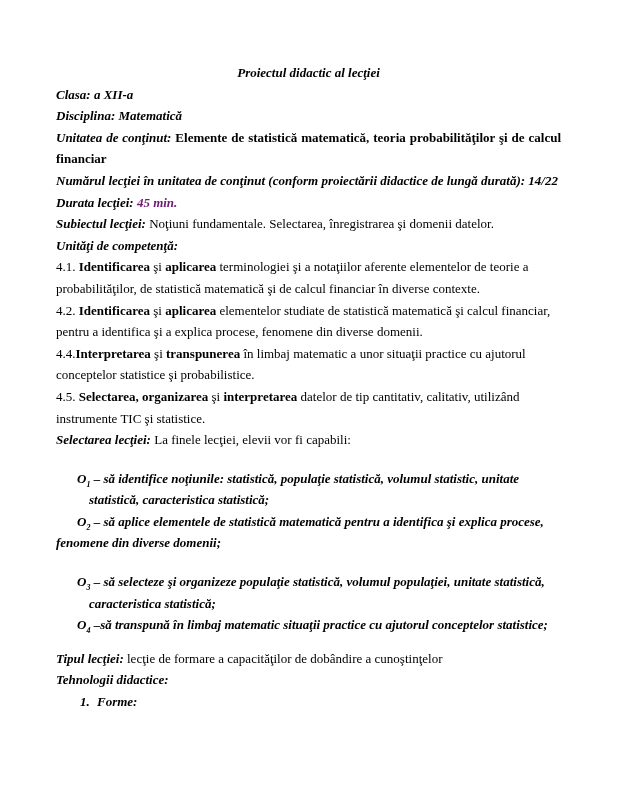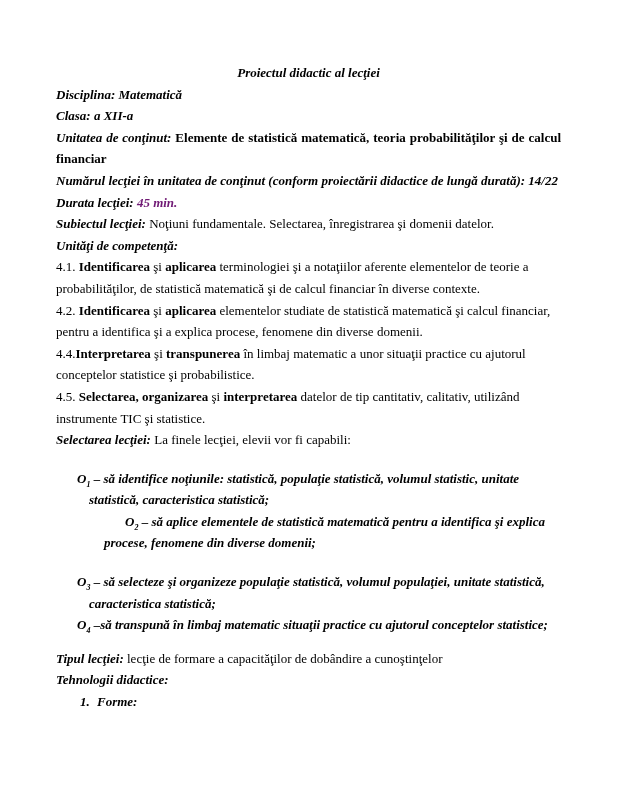--- a/index.html
+++ b/index.html
@@ -23,41 +23,40 @@
   .red { color: #701a75; }
   .just { text-align: justify; }
   .nw { white-space: nowrap; }
   .obj {
     font-weight: 700; font-style: italic;
     padding-left: 33px; text-indent: -12px; margin-top: 17px;
   }
   .obj-return {
     font-weight: 700; font-style: italic;
     text-indent: 21px;
-    margin-left: 48px;
   }
   .obj-single {
     font-weight: 700; font-style: italic;
     text-indent: 21px; white-space: nowrap;
   }
   sub { font-size: 8px; line-height: 0; }
   .spacer { height: 12px; }
   .forme { font-weight: 700; font-style: italic; padding-left: 24px; }
   .forme .num { display: inline-block; min-width: 17px; }
 </style>
 </head>
 <body>
 
 <div class="page">
 
   <p class="c bi nw">Proiectul didactic al lecţiei</p>
 
+  <p class="bi nw">Clasa: a XII-a</p>
+
   <p class="bi nw">Disciplina: Matematică</p>
-
-  <p class="bi nw">Clasa: a XII-a</p>
 
   <p class="just"><span class="bi">Unitatea de conţinut:</span><span class="b"> Elemente de statistică matematică, teoria probabilităţilor şi de calcul financiar</span></p>
 
   <p class="bi nw">Numărul lecţiei în unitatea de conţinut (conform proiectării didactice de lungă durată): 14/22</p>
 
   <p class="nw"><span class="bi">Durata lecţiei</span><span class="bi">: </span><span class="bi red">45 min.</span></p>
 
   <p class="nw"><span class="bi">Subiectul lecţiei:</span><span> Noţiuni fundamentale. Selectarea, înregistrarea şi domenii datelor.</span></p>
 
   <p class="bi nw">Unităţi de competenţă:</p>

